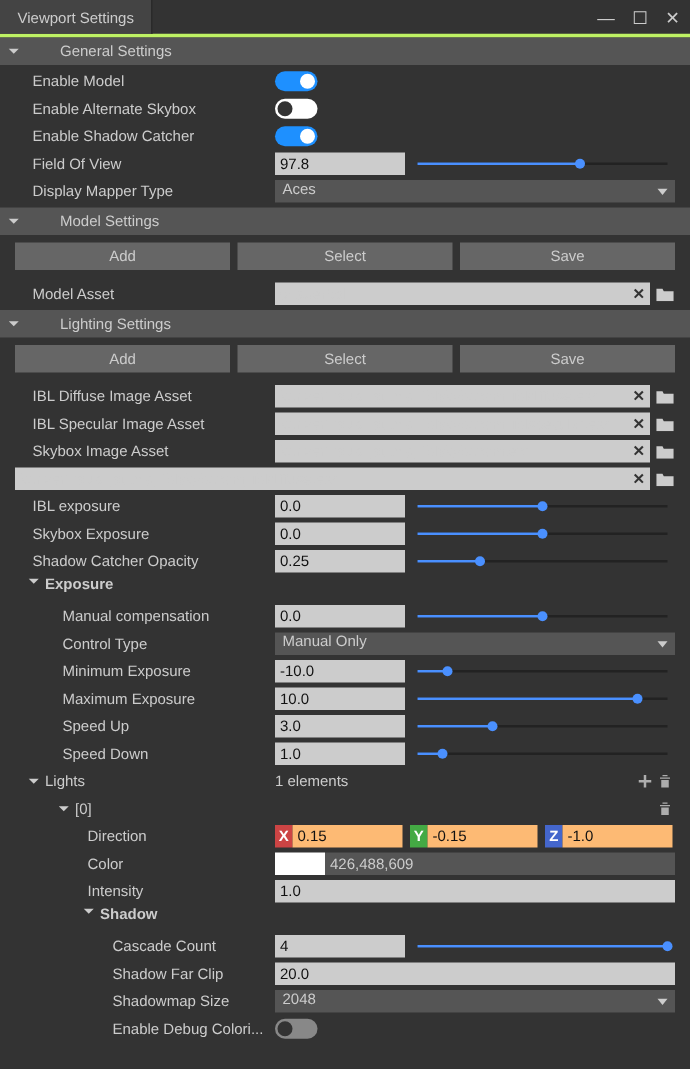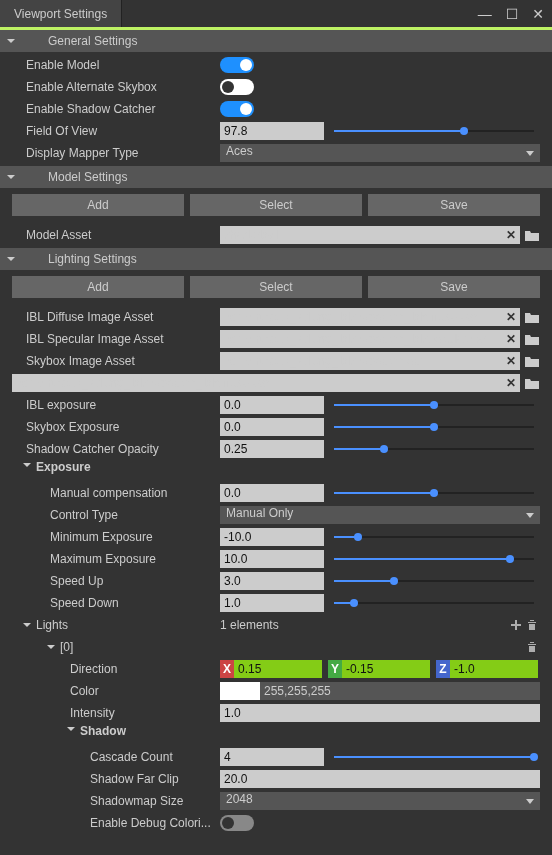--- a/index.html
+++ b/index.html
@@ -34,21 +34,21 @@
 .dropdown::after { content:""; position:absolute; right:6px; top:7px; border-left:4px solid transparent; border-right:4px solid transparent; border-top:5px solid #ccc; }
 .btn { flex:1; height:22px; background:#666; display:flex; align-items:center; justify-content:center; cursor:pointer; }
 .btnrow { display:flex; gap:6px; padding:6px 12px 6px 12px; }
 .assetbox { flex:1; height:18px; background:#ccc; color:#111; padding:0 4px; display:flex; align-items:center; position:relative; overflow:hidden; white-space:nowrap; }
 .assetbox .x { position:absolute; right:4px; top:2px; color:#333; cursor:pointer; font-weight:bold; }
 .foldericon { width:16px; height:16px; cursor:pointer; display:flex; align-items:center; justify-content:center; }
 .subhdr { height:22px; display:flex; align-items:flex-start; padding-left:10px;font-weight:bold; }
 .subhdr.l3 { padding-left:54px; }
 .vec-lbl { width:14px; height:18px; display:flex; align-items:center; justify-content:center; font-weight:bold; color:#fff; }
 .vx { background:#c44; } .vy { background:#4a4; } .vz { background:#46c; }
-.vecbox { width:88px; height:18px; background:#84cc16; color:#111; padding:0 4px; display:flex; align-items:center; }
+.vecbox { width:88px; height:18px; background:#fdba74; color:#111; padding:0 4px; display:flex; align-items:center; }
 .swatch { width:40px; height:18px; background:#fff; cursor:pointer; }
 .colorbox { flex:1; height:18px; background:#555; color:#ccc; padding:0 4px; display:flex; align-items:center; }
 .iconbtn { width:16px; height:16px; cursor:pointer; opacity:.8; display:flex; align-items:center; justify-content:center; }
 .arrayhdr { display:flex; align-items:center; height:22px; }
 .arrayhdr .lbl { flex:0 0 208px; }
 .arrayhdr .count { flex:1; }
 </style>
 </head>
 <body>
 
@@ -363,21 +363,21 @@
         <div class="vecbox">-0.15</div>
       <div style="width:6px"></div>
       <div class="vec-lbl vz">Z</div>
         <div class="vecbox">-1.0</div>
     </div>
   </div>
   <div class="row">
       <div class="lbl l3">Color</div>
       <div class="ctrl" style="gap:0">
         <div class="swatch"></div>
-        <div class="colorbox">255,255,255</div>
+        <div class="colorbox">426,488,609</div>
       </div>
     </div>
   <div class="row">
       <div class="lbl l3">Intensity</div>
       <div class="ctrl">
         <div class="numbox" style="flex:1">1.0</div>
       </div>
     </div>
   <div class="subhdr l3">
       <svg width="10" height="10">

